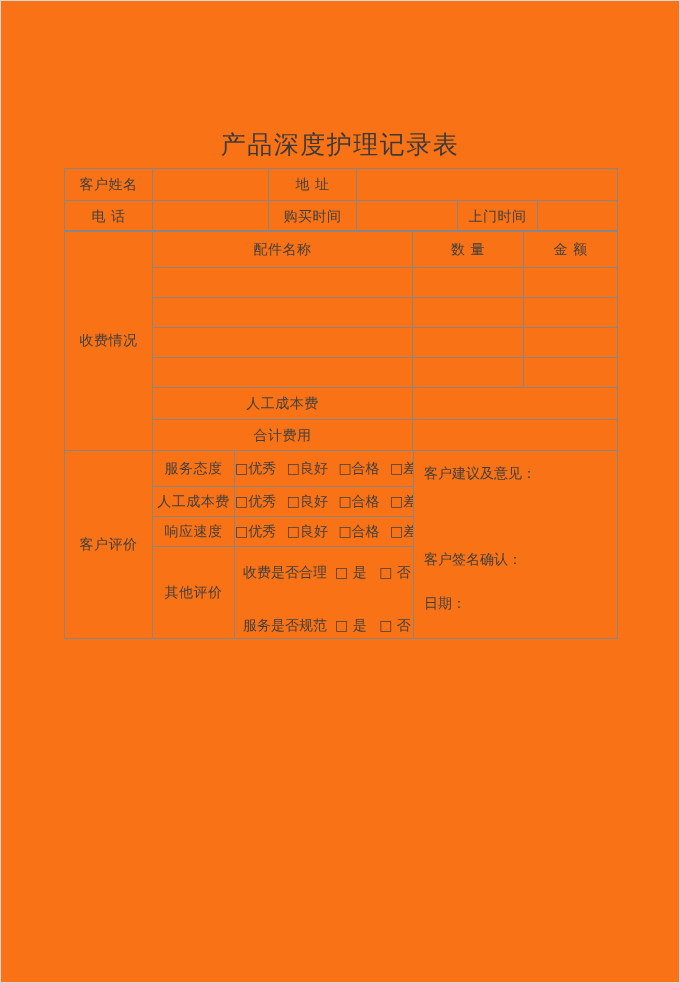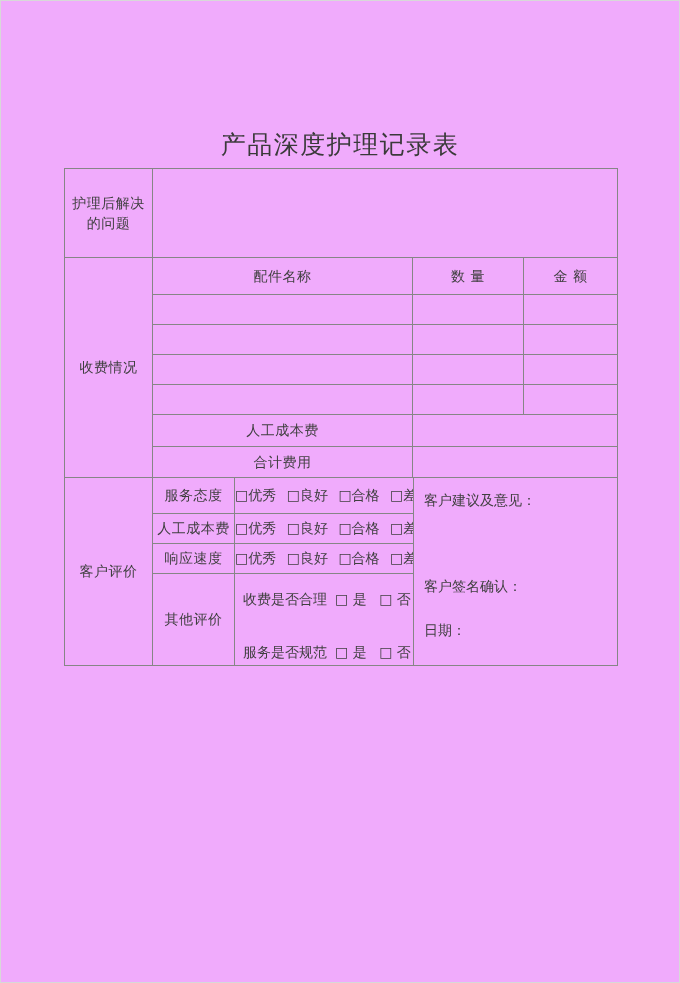--- a/index.html
+++ b/index.html
@@ -1,20 +1,20 @@
 <!DOCTYPE html>
 <html><head>
 <meta charset="utf-8">
 <style>
   html,body{margin:0;padding:0;background:#ffffff;}
   .page{
     position:relative;
     width:680px;height:983px;
     box-sizing:border-box;
-    background:#f0abfc;
+    background:#f97316;
     border:1px solid #d8d8d8;
     font-family:"DejaVu Sans","Liberation Sans",sans-serif;
     color:#3f3f3f;
     overflow:hidden;
   }
   .title{
     position:absolute;top:127px;left:0;width:100%;
     margin:0;text-align:center;
     font-size:25px;font-weight:500;letter-spacing:1.5px;color:#3a3a3a;
   }
@@ -54,34 +54,53 @@
   .fb-date{top:141px;}
 </style>
 </head>
 <body>
 
 <div class="page">
   <h1 class="title">产品深度护理记录表</h1>
 
   <div class="form-wrap">
 
+    <table class="band">
+      <colgroup>
+        <col style="width:88px">
+          <col style="width:116px">
+          <col style="width:88px">
+        <col style="width:101px">
+          <col style="width:80px">
+          <col style="width:80px">
+      </colgroup>
+      <tbody>
+          <tr style="height:32px">
+        <td class="lbl">客户姓名</td>
+        <td></td>
+        <td class="lbl">地 址</td>
+        <td colspan="3"></td>
+      </tr>
+      <tr style="height:31px">
+        <td class="lbl">电 话</td>
+        <td></td>
+        <td class="lbl">购买时间</td>
+        <td></td>
+        <td class="lbl">上门时间</td>
+        <td></td>
+      </tr>
+    </tbody>
+      </table>
 
     <table class="band">
       <colgroup>
           <col style="width:88px">
           <col style="width:465px">
         </colgroup>
       <tbody>
-      <tr style="height:89px">
-        <td class="lbl two-line">
-          <span>护理后解决</span>
-          <span>的问题</span>
-        </td>
-        <td></td>
-      </tr>
     </tbody>
       </table>
 
     <table class="band">
       <colgroup>
         <col style="width:88px">
           <col style="width:260px">
           <col style="width:111px">
           <col style="width:94px">
       </colgroup>

